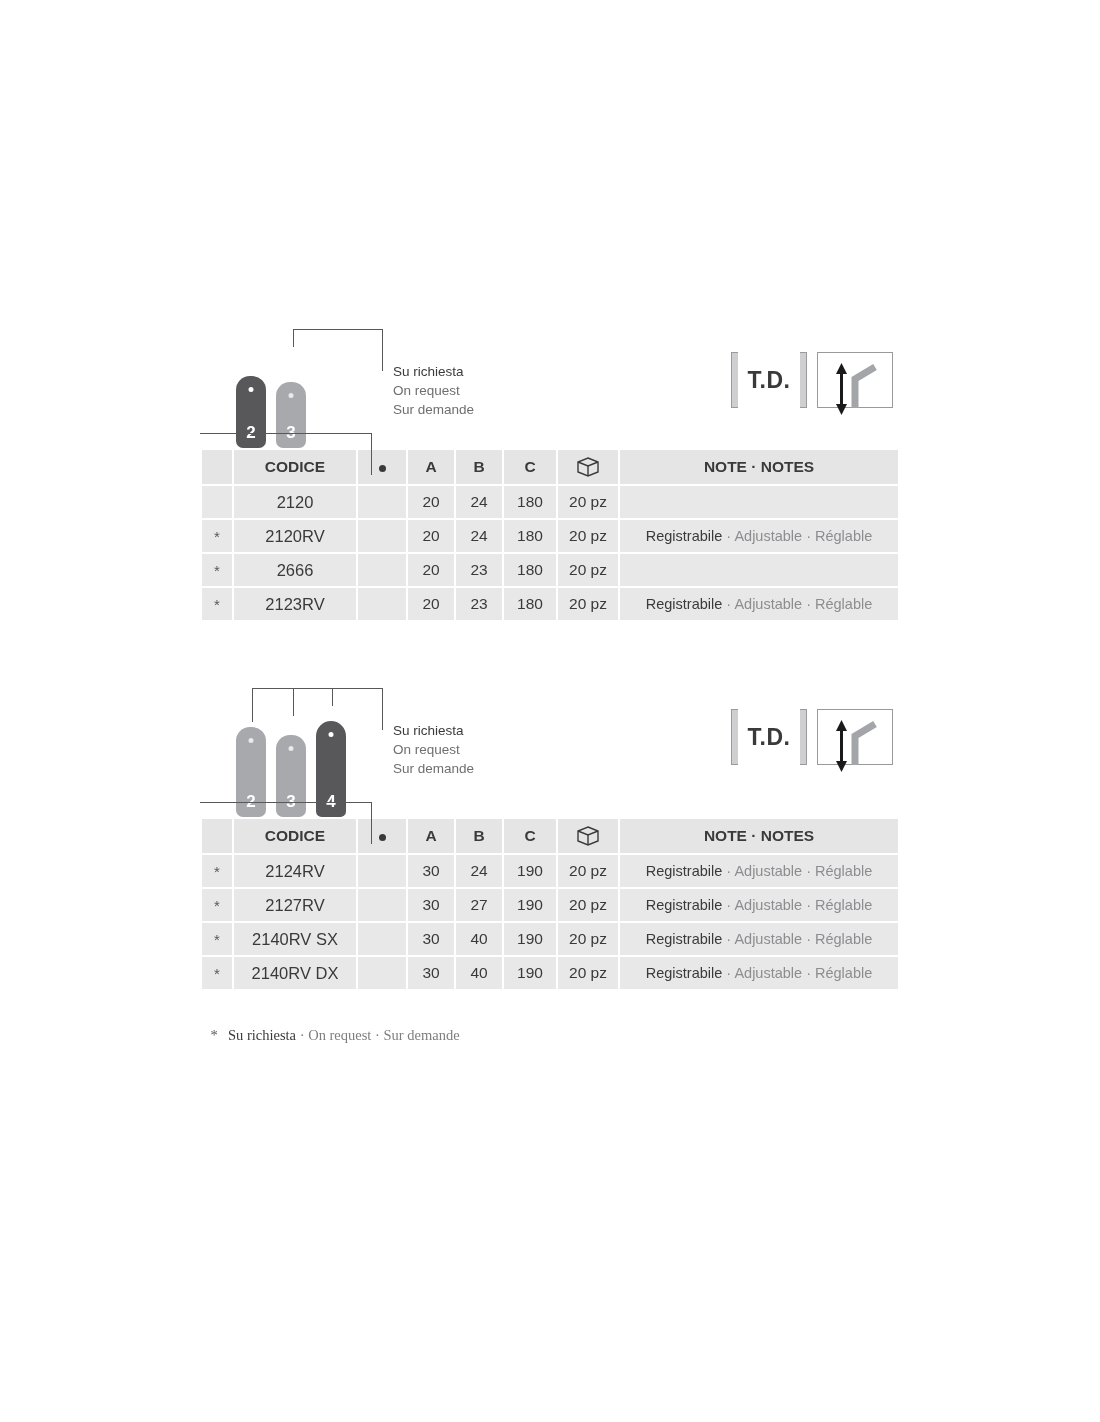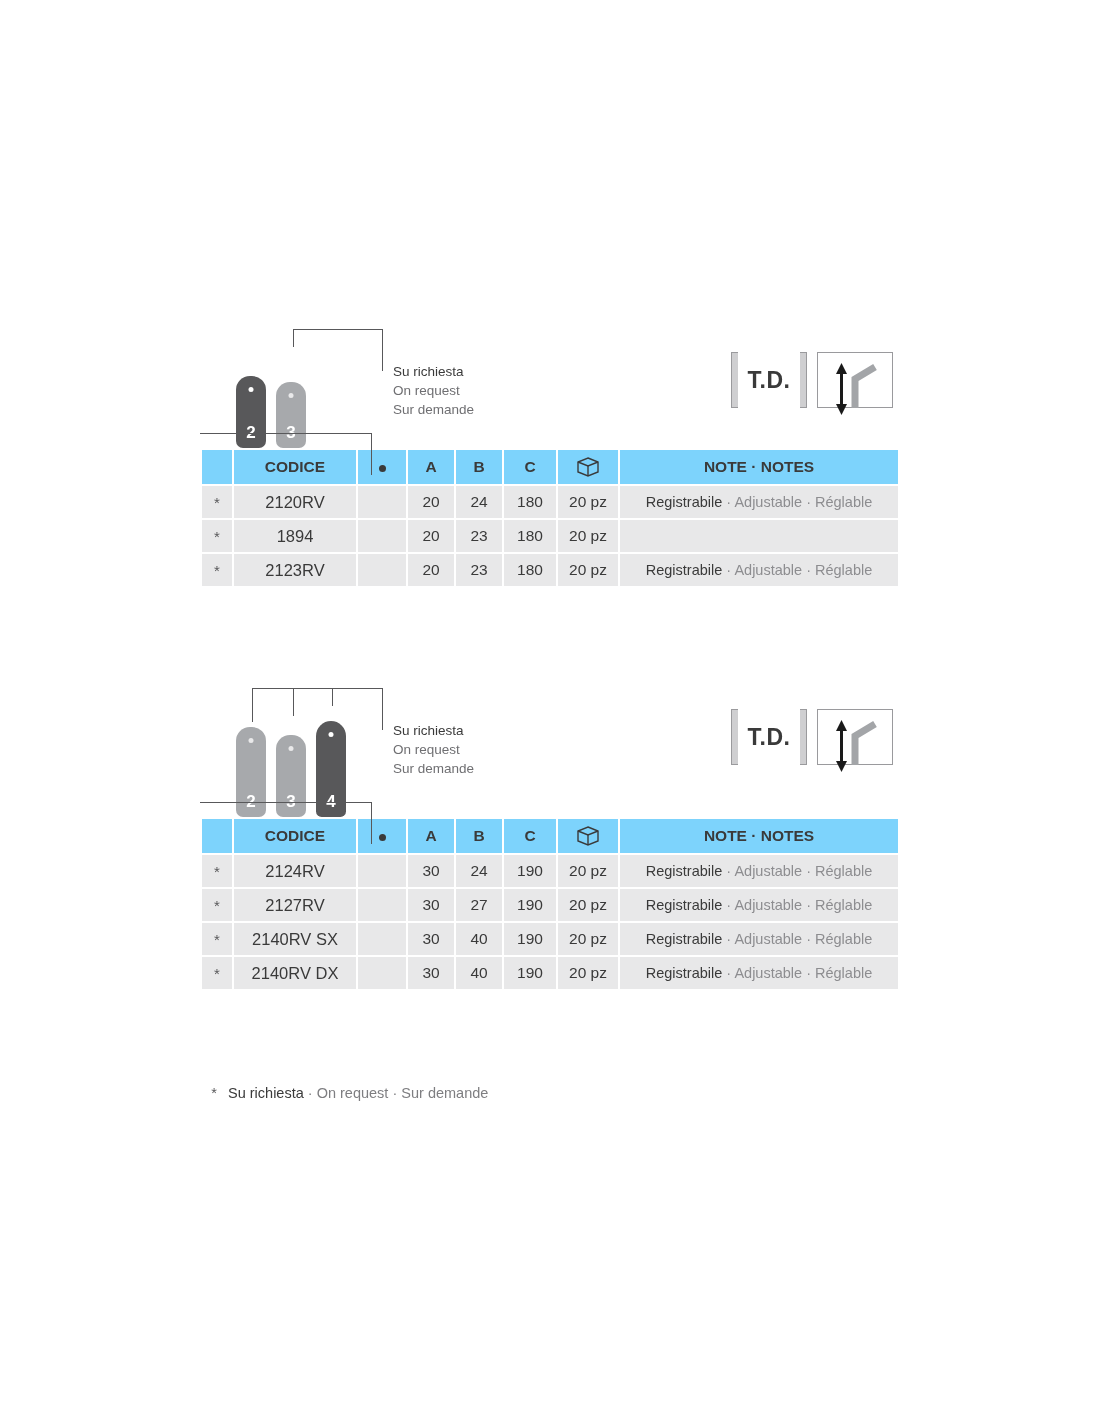--- a/index.html
+++ b/index.html
@@ -126,21 +126,21 @@
   td, th {
     background: #e8e8e9;
     height: 32px;
     font-size: 15.5px;
     text-align: center;
     color: #3a3a3a;
     font-weight: normal;
     padding: 0;
   }
   thead th {
-    background: #7dd3fc;
+    background: #e5e5e5;
     font-weight: bold;
     font-size: 15.5px;
     height: 34px;
   }
   .c-star { width: 30px; }
   .c-code { width: 122px; }
   .c-dot  { width: 48px; }
   .c-a    { width: 46px; }
   .c-b    { width: 46px; }
   .c-c    { width: 52px; }
@@ -248,34 +248,46 @@
               <path d="M3 6 L13 10 L23 6"></path>
               <path d="M13 10 L13 20"></path>
             </g>
           </svg>
         </th>
         <th class="c-note">NOTE · NOTES</th>
       </tr>
     </thead>
     <tbody>
       <tr>
-        <td class="star">*</td>
-        <td class="code">2120RV</td>
+        <td class="star"></td>
+        <td class="code">2120</td>
         <td></td>
         <td>20</td>
         <td>24</td>
         <td>180</td>
         <td>20 pz</td>
         <td class="note">
-          <span class="it">Registrabile</span><span class="sep"> · </span><span class="other">Adjustable</span><span class="sep"> · </span><span class="other">Réglable</span>
-        </td>
-      </tr>
-      <tr>
-        <td class="star">*</td>
-        <td class="code">1894</td>
+          <span class="it"></span>
+        </td>
+      </tr>
+      <tr>
+        <td class="star">*</td>
+        <td class="code">2120RV</td>
+        <td></td>
+        <td>20</td>
+        <td>24</td>
+        <td>180</td>
+        <td>20 pz</td>
+        <td class="note">
+          <span class="it">Registrabile</span><span class="sep"> · </span><span class="other">Adjustable</span><span class="sep"> · </span><span class="other">Réglable</span>
+        </td>
+      </tr>
+      <tr>
+        <td class="star">*</td>
+        <td class="code">2666</td>
         <td></td>
         <td>20</td>
         <td>23</td>
         <td>180</td>
         <td>20 pz</td>
         <td class="note">
           <span class="it"></span>
         </td>
       </tr>
       <tr>
@@ -414,15 +426,15 @@
         <td>190</td>
         <td>20 pz</td>
         <td class="note">
           <span class="it">Registrabile</span><span class="sep"> · </span><span class="other">Adjustable</span><span class="sep"> · </span><span class="other">Réglable</span>
         </td>
       </tr>
     </tbody>
   </table>
 </div>
 
-<div class="footnote" style="top:1085px;">
+<div class="footnote" style="top:1027px;font-family:Liberation Serif, serif;">
   <span class="ast">*</span><span class="it">Su richiesta</span><span class="other"> · </span><span class="other">On request</span><span class="other"> · </span><span class="other">Sur demande</span>
 </div>
 
 </body></html>

